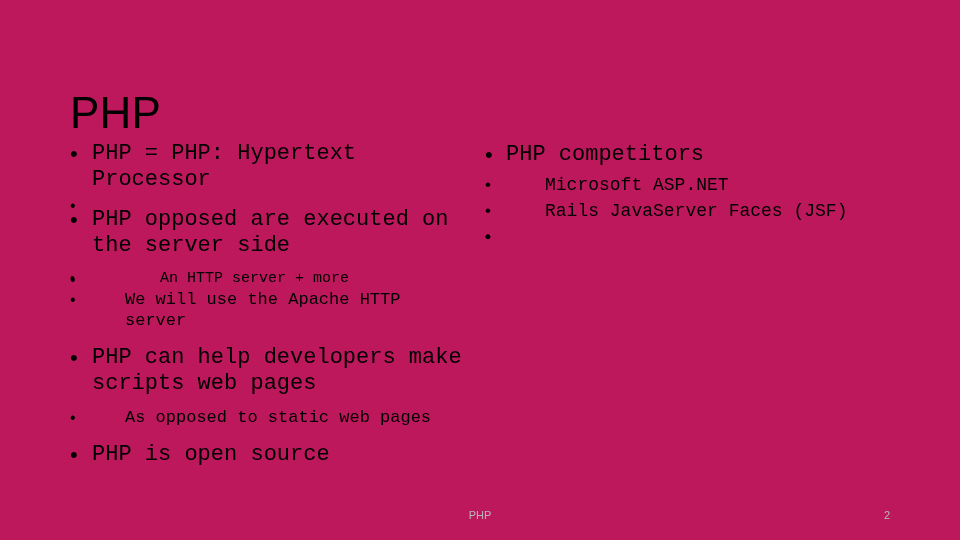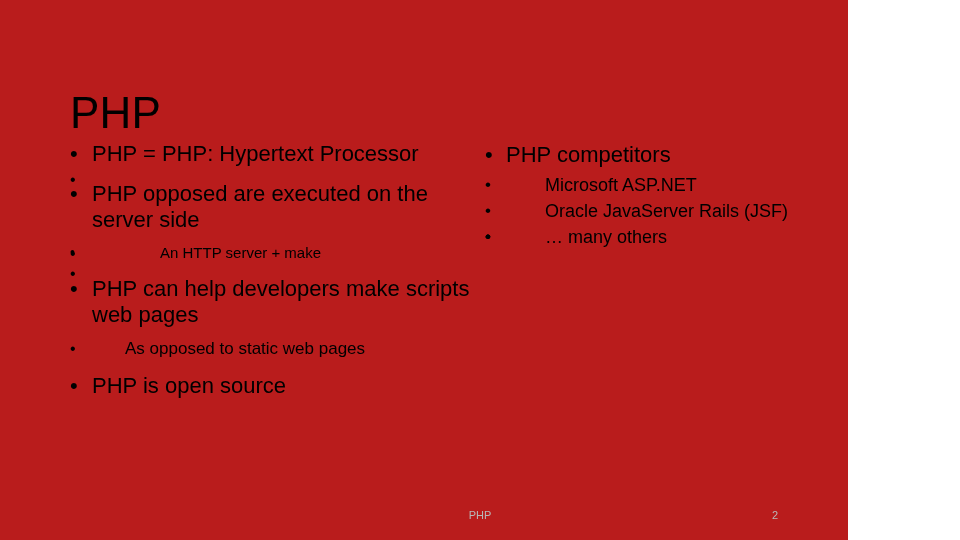--- a/index.html
+++ b/index.html
@@ -8,23 +8,23 @@
     padding: 0;
     background: #ffffff;
   }
   body {
     font-family: "Liberation Sans", sans-serif;
     color: #000000;
     -webkit-font-smoothing: antialiased;
   }
   #slide {
     position: relative;
-    width: 848px;
+    width: 960px;
     height: 540px;
-    background: #b91c1c;
+    background: #be185d;
     overflow: hidden;
   }
 
   
   #slide-title {
     position: absolute;
     left: 70px;
     top: 58px;
     width: 820px;
     font-size: 44px;
@@ -55,20 +55,21 @@
   }
   li.bullet > .bullet-mark {
     position: absolute;
     left: 0;
     top: 0;
     display: block;
     text-align: left;
   }
   li.bullet > .bullet-text {
     display: block;
+    font-family: Liberation Mono, monospace;
   }
 
   
   .lv1 {
     font-size: 22px;
     line-height: 26px;
     padding-left: 22px;
     margin-bottom: 2px;
   }
   .lv1 > .bullet-mark { font-size: 22px; line-height: 26px; }
@@ -157,25 +158,26 @@
         <span class="bullet-mark">•</span>
         <span class="bullet-text">PHP opposed are executed on the server side</span>
       </li>
 
       <li class="bullet lv2 gap-before-md">
         <span class="bullet-mark">•</span>
       </li>
 
       <li class="bullet lv3 gap-before-sm">
         <span class="bullet-mark">•</span>
-        <span class="bullet-text">An HTTP server + make</span>
+        <span class="bullet-text">An HTTP server + more</span>
       </li>
 
       <li class="bullet lv2">
         <span class="bullet-mark">•</span>
+        <span class="bullet-text">We will use the Apache HTTP server</span>
       </li>
 
       <li class="bullet lv1 gap-before-lg">
         <span class="bullet-mark">•</span>
         <span class="bullet-text">PHP can help developers make scripts web pages</span>
       </li>
 
       <li class="bullet lv2 gap-before-md">
         <span class="bullet-mark">•</span>
         <span class="bullet-text">As opposed to static web pages</span>
@@ -197,34 +199,33 @@
         <span class="bullet-text">PHP competitors</span>
       </li>
 
       <li class="bullet r-lv2">
         <span class="bullet-mark">•</span>
         <span class="bullet-text">Microsoft ASP.NET</span>
       </li>
 
       <li class="bullet r-lv2">
         <span class="bullet-mark">•</span>
-        <span class="bullet-text">Oracle JavaServer Rails (JSF)</span>
-      </li>
-
-      <li class="bullet r-lv2">
-        <span class="bullet-mark">•</span>
-      </li>
-
-      <li class="bullet r-lv2">
-        <span class="bullet-mark">•</span>
-      </li>
-
-      <li class="bullet r-lv2">
-        <span class="bullet-mark">•</span>
-        <span class="bullet-text">… many others</span>
+        <span class="bullet-text">Rails JavaServer Faces (JSF)</span>
+      </li>
+
+      <li class="bullet r-lv2">
+        <span class="bullet-mark">•</span>
+      </li>
+
+      <li class="bullet r-lv2">
+        <span class="bullet-mark">•</span>
+      </li>
+
+      <li class="bullet r-lv2">
+        <span class="bullet-mark">•</span>
       </li>
 
     </ul>
   </div>
 
   <div id="footer-title">PHP</div>
 
   <div id="footer-pagenum">2</div>
 
 </div>

